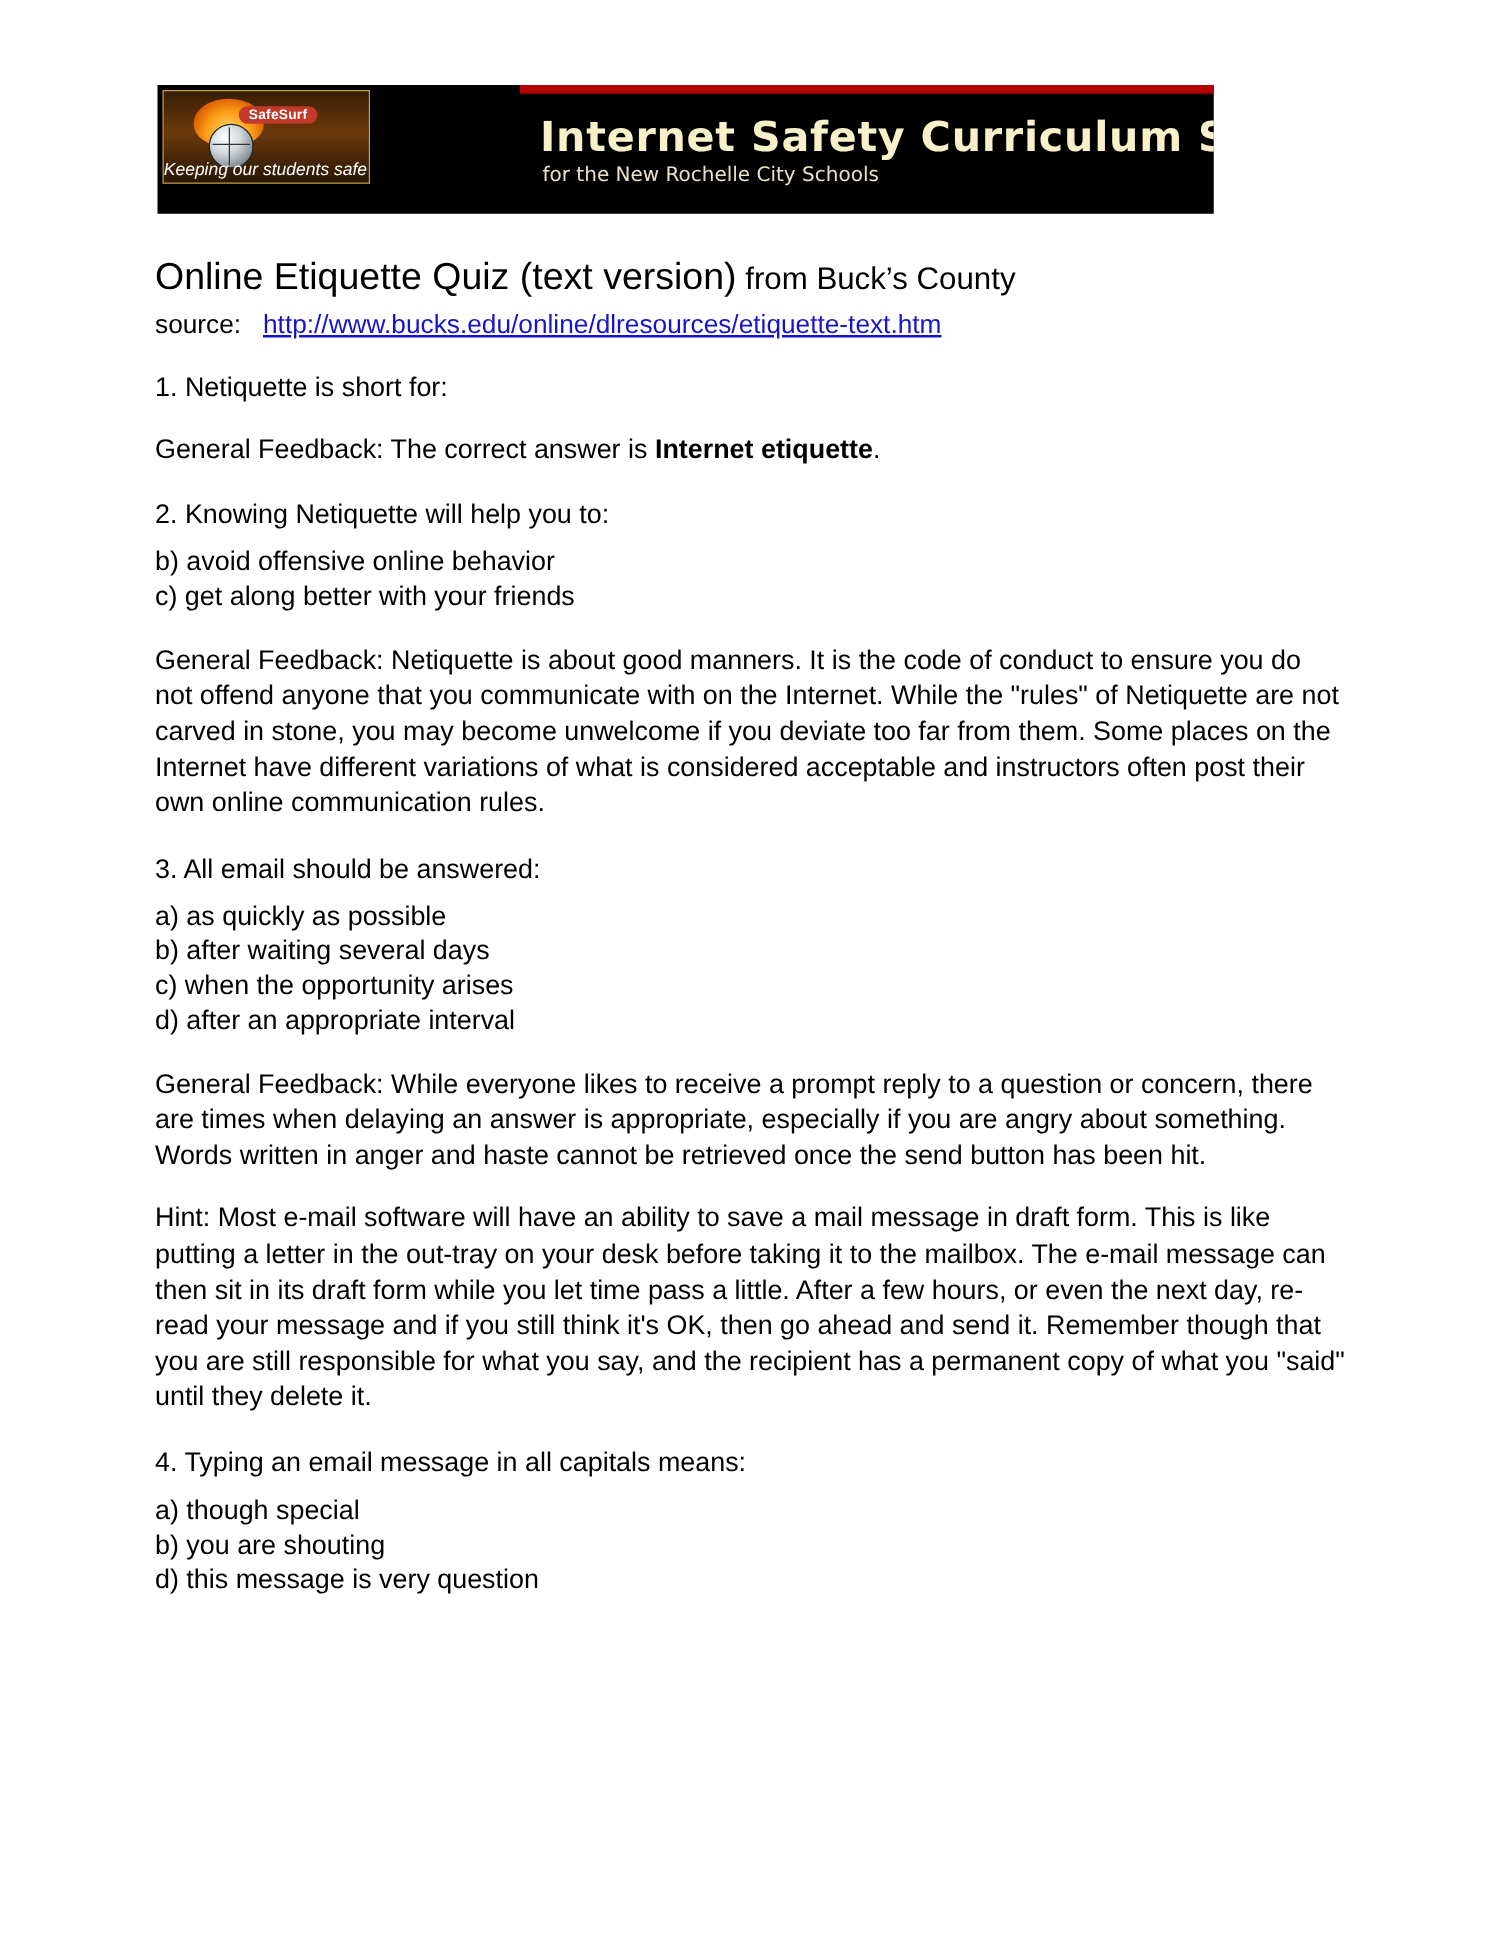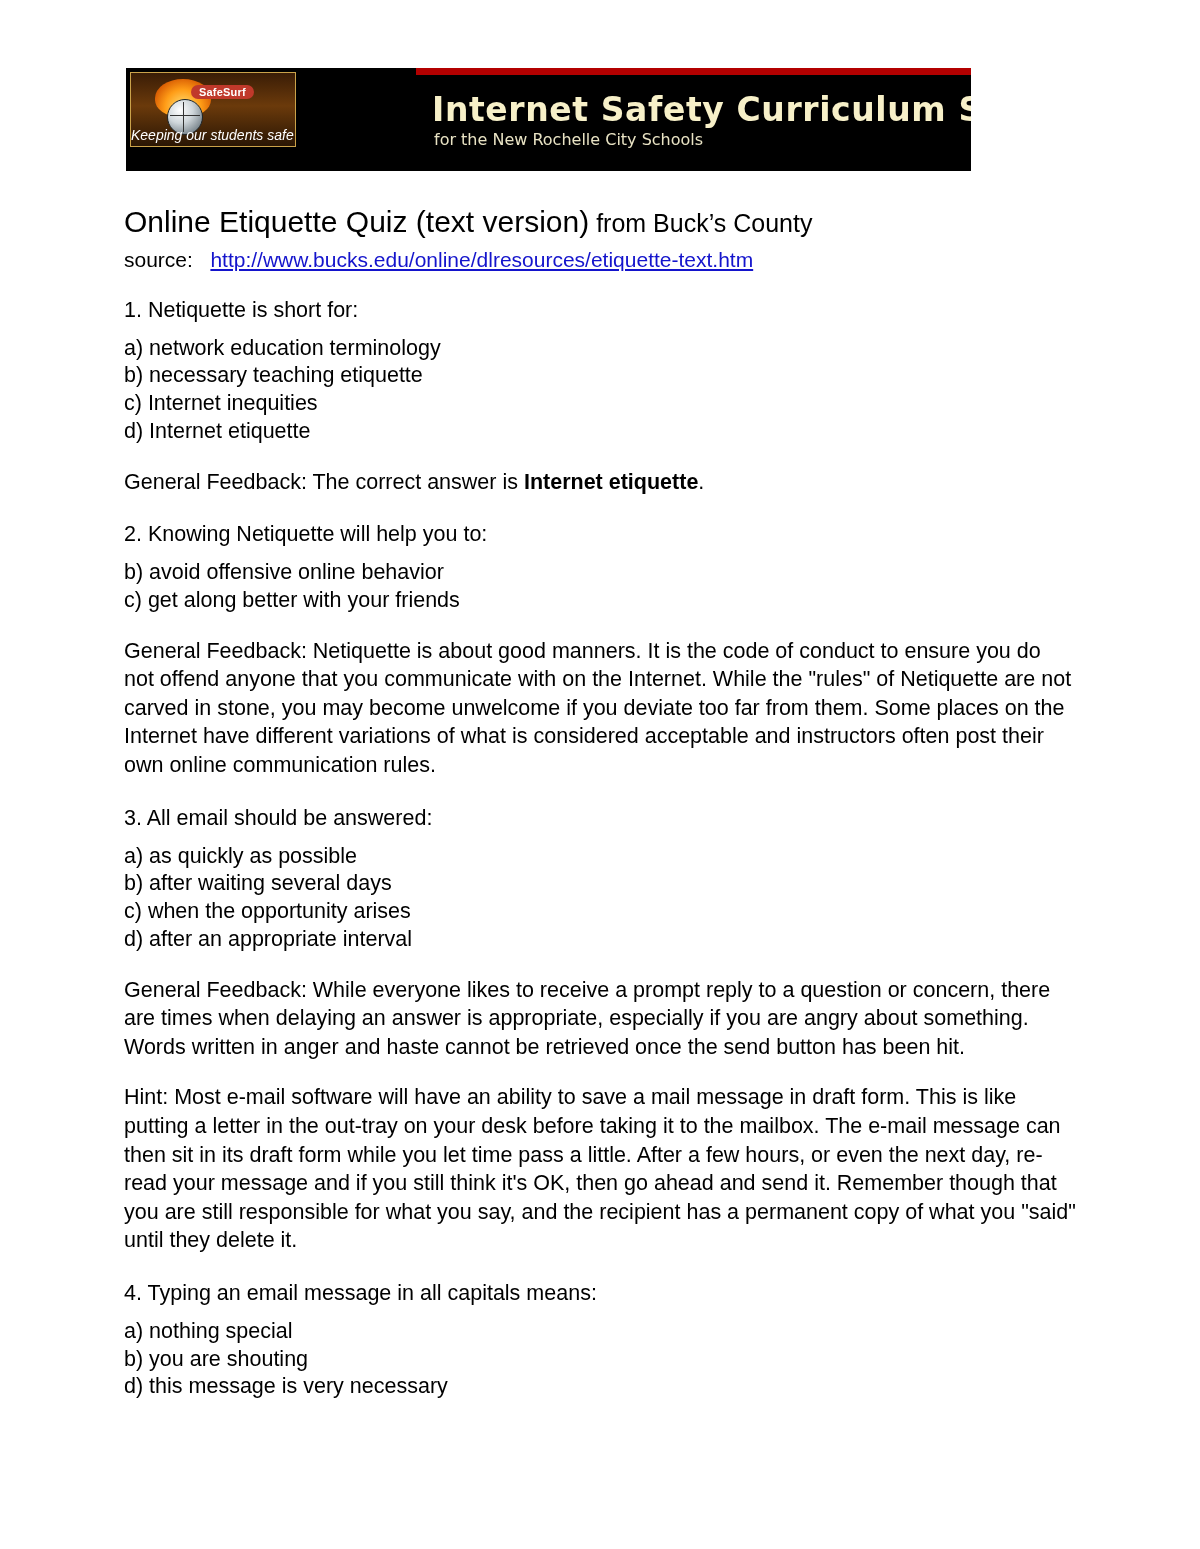--- a/index.html
+++ b/index.html
@@ -194,26 +194,20 @@
 
     <h1 class="doc-title"><span>Online Etiquette Quiz (text version)</span><span class="tail"> from Buck’s County</span></h1>
 
     <div class="source-line">
       <span>source:</span>
       &nbsp;
       <a href="#">http://www.bucks.edu/online/dlresources/etiquette-text.htm</a>
     </div>
 
     <div class="question">1. Netiquette is short for:</div>
-    <div class="choices">
-      <div>a) network education terminology</div>
-      <div>b) necessary teaching etiquette</div>
-      <div>c) Internet inequities</div>
-      <div>d) Internet etiquette</div>
-    </div>
     <div class="feedback"><span>General Feedback: The correct answer is </span><b>Internet etiquette</b><span>.</span></div>
 
     <div class="question">2. Knowing Netiquette will help you to:</div>
     <div class="choices">
       <div>b) avoid offensive online behavior</div>
       <div>c) get along better with your friends</div>
     </div>
     <div class="feedback">General Feedback: Netiquette is about good manners. It is the code of conduct to ensure you do not offend anyone that you communicate with on the Internet. While the "rules" of Netiquette are not carved in stone, you may become unwelcome if you deviate too far from them. Some places on the Internet have different variations of what is considered acceptable and instructors often post their own online communication rules.</div>
 
     <div class="question">3. All email should be answered:</div>
@@ -221,19 +215,19 @@
       <div>a) as quickly as possible</div>
       <div>b) after waiting several days</div>
       <div>c) when the opportunity arises</div>
       <div>d) after an appropriate interval</div>
     </div>
     <div class="feedback">General Feedback: While everyone likes to receive a prompt reply to a question or concern, there are times when delaying an answer is appropriate, especially if you are angry about something. Words written in anger and haste cannot be retrieved once the send button has been hit.</div>
     <div class="feedback">Hint: Most e-mail software will have an ability to save a mail message in draft form. This is like putting a letter in the out-tray on your desk before taking it to the mailbox. The e-mail message can then sit in its draft form while you let time pass a little. After a few hours, or even the next day, re-read your message and if you still think it's OK, then go ahead and send it. Remember though that you are still responsible for what you say, and the recipient has a permanent copy of what you "said" until they delete it.</div>
 
     <div class="question">4. Typing an email message in all capitals means:</div>
     <div class="choices">
-      <div>a) nothing special</div>
+      <div>a) though special</div>
       <div>b) you are shouting</div>
-      <div>d) this message is very necessary</div>
+      <div>d) this message is very question</div>
     </div>
 
   </div>
 </div>
 
 </body></html>

